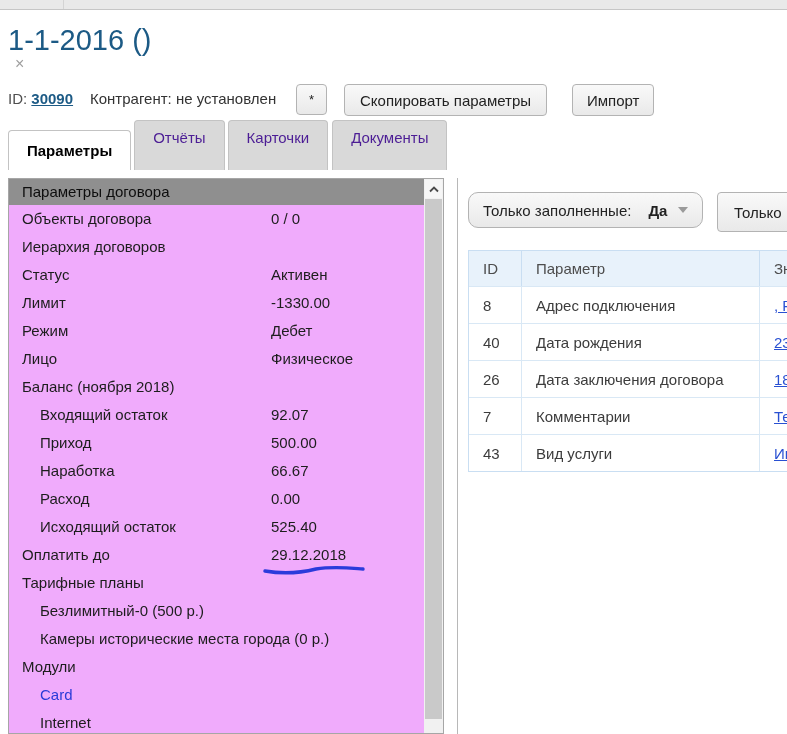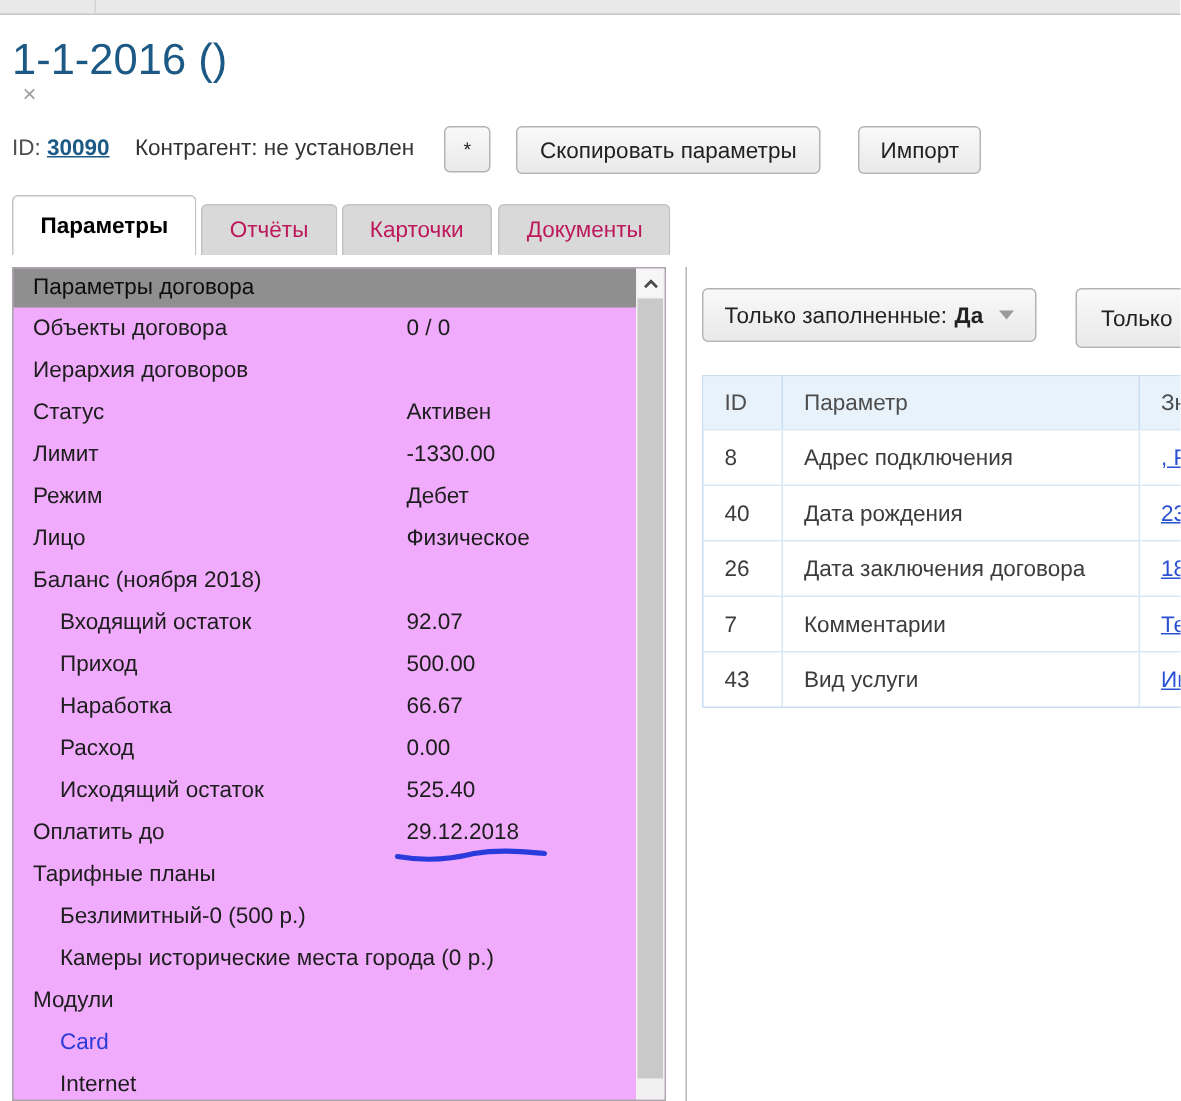--- a/index.html
+++ b/index.html
@@ -31,23 +31,23 @@
     border:1px solid #b3b3b3;border-radius:4px;
     font-size:15px;color:#222;cursor:pointer;box-sizing:border-box;
   }
   .star-btn{left:296px;top:84px;width:31px;height:31px;font-size:13px;line-height:10px;}
   .copy-btn{left:344px;top:84px;height:32px;padding:0 15px;}
   .import-btn{left:572px;top:84px;height:32px;padding:0 14px;}
 
   
   .tabs{left:8px;top:130px;height:40px;display:flex;align-items:flex-end;}
   .tab{
-    height:34px;line-height:34px;padding:0 18px;margin-right:3px;
+    height:50px;line-height:34px;padding:0 18px;margin-right:3px;
     background:#d9d9d9;border:1px solid #c3c3c3;border-bottom:none;
-    border-radius:4px 4px 0 0;font-size:15px;color:#be185d;cursor:pointer;box-sizing:border-box;
+    border-radius:4px 4px 0 0;font-size:15px;color:#4c1d95;cursor:pointer;box-sizing:border-box;
   }
   .tab.active{height:40px;line-height:40px;background:#ffffff;font-weight:bold;color:#000;}
   .tab.gap-after{margin-right:4px;}
 
   
   .left-panel{left:8px;top:178px;width:436px;height:556px;border:1px solid #a6a6a6;box-sizing:border-box;background:#f0abfc;}
   .lp-header{position:absolute;left:0;top:0;right:19px;height:26px;background:#8f8f8f;color:#0d0d0d;
     font-size:15px;line-height:26px;padding-left:13px;cursor:pointer;}
   .lp-rows{position:absolute;left:0;top:26px;right:19px;bottom:0;overflow:hidden;}
   .lp-row{position:relative;height:28px;line-height:28px;font-size:15px;color:#1d1d1d;padding-left:13px;cursor:pointer;}
@@ -57,23 +57,23 @@
   .squiggle{position:absolute;left:253px;top:24px;width:104px;height:10px;pointer-events:none;}
 
   
   .lp-scroll{position:absolute;top:0;right:0;width:19px;bottom:0;background:#f1f1f1;}
   .lp-up{position:absolute;top:1px;left:1px;right:1px;height:18px;background:#f6f6f6;
     display:flex;align-items:center;justify-content:center;cursor:pointer;}
   .lp-thumb{position:absolute;top:20px;left:1px;right:1px;bottom:14px;background:#c9c9c9;cursor:pointer;}
 
   
   .rp-border{left:457px;top:178px;width:1px;bottom:0;background:#b8b8b8;}
-  .filter-btn1{left:468px;top:192px;height:24px;padding:17px 14px;}
+  .filter-btn1{left:468px;top:192px;height:24px;padding:17px 14px;border-radius:10px;}
   .filter-btn2{left:717px;top:192px;height:40px;padding:0 16px;}
-  .filter-val{font-weight:bold;margin-left:5px;}
+  .filter-val{font-weight:bold;margin-left:17px;}
   .dd-arrow{width:0;height:0;border-left:5px solid transparent;border-right:5px solid transparent;
     border-top:6px solid #9a9a9a;margin-left:11px;display:inline-block;}
 
   
   .ptable{left:468px;top:250px;width:502px;border:1px solid #c9def2;box-sizing:content-box;background:#fff;}
   .ptr{display:grid;grid-template-columns:52px 238px 210px;height:36px;}
   .ptr + .ptr{border-top:1px solid #d9e8f5;}
   .ptd{display:flex;align-items:center;padding-left:14px;font-size:15px;color:#3c3c3c;box-sizing:border-box;}
   .ptd + .ptd{border-left:1px solid #d9e8f5;}
   .ptr.phead{height:35px;background:#e8f2fb;}

